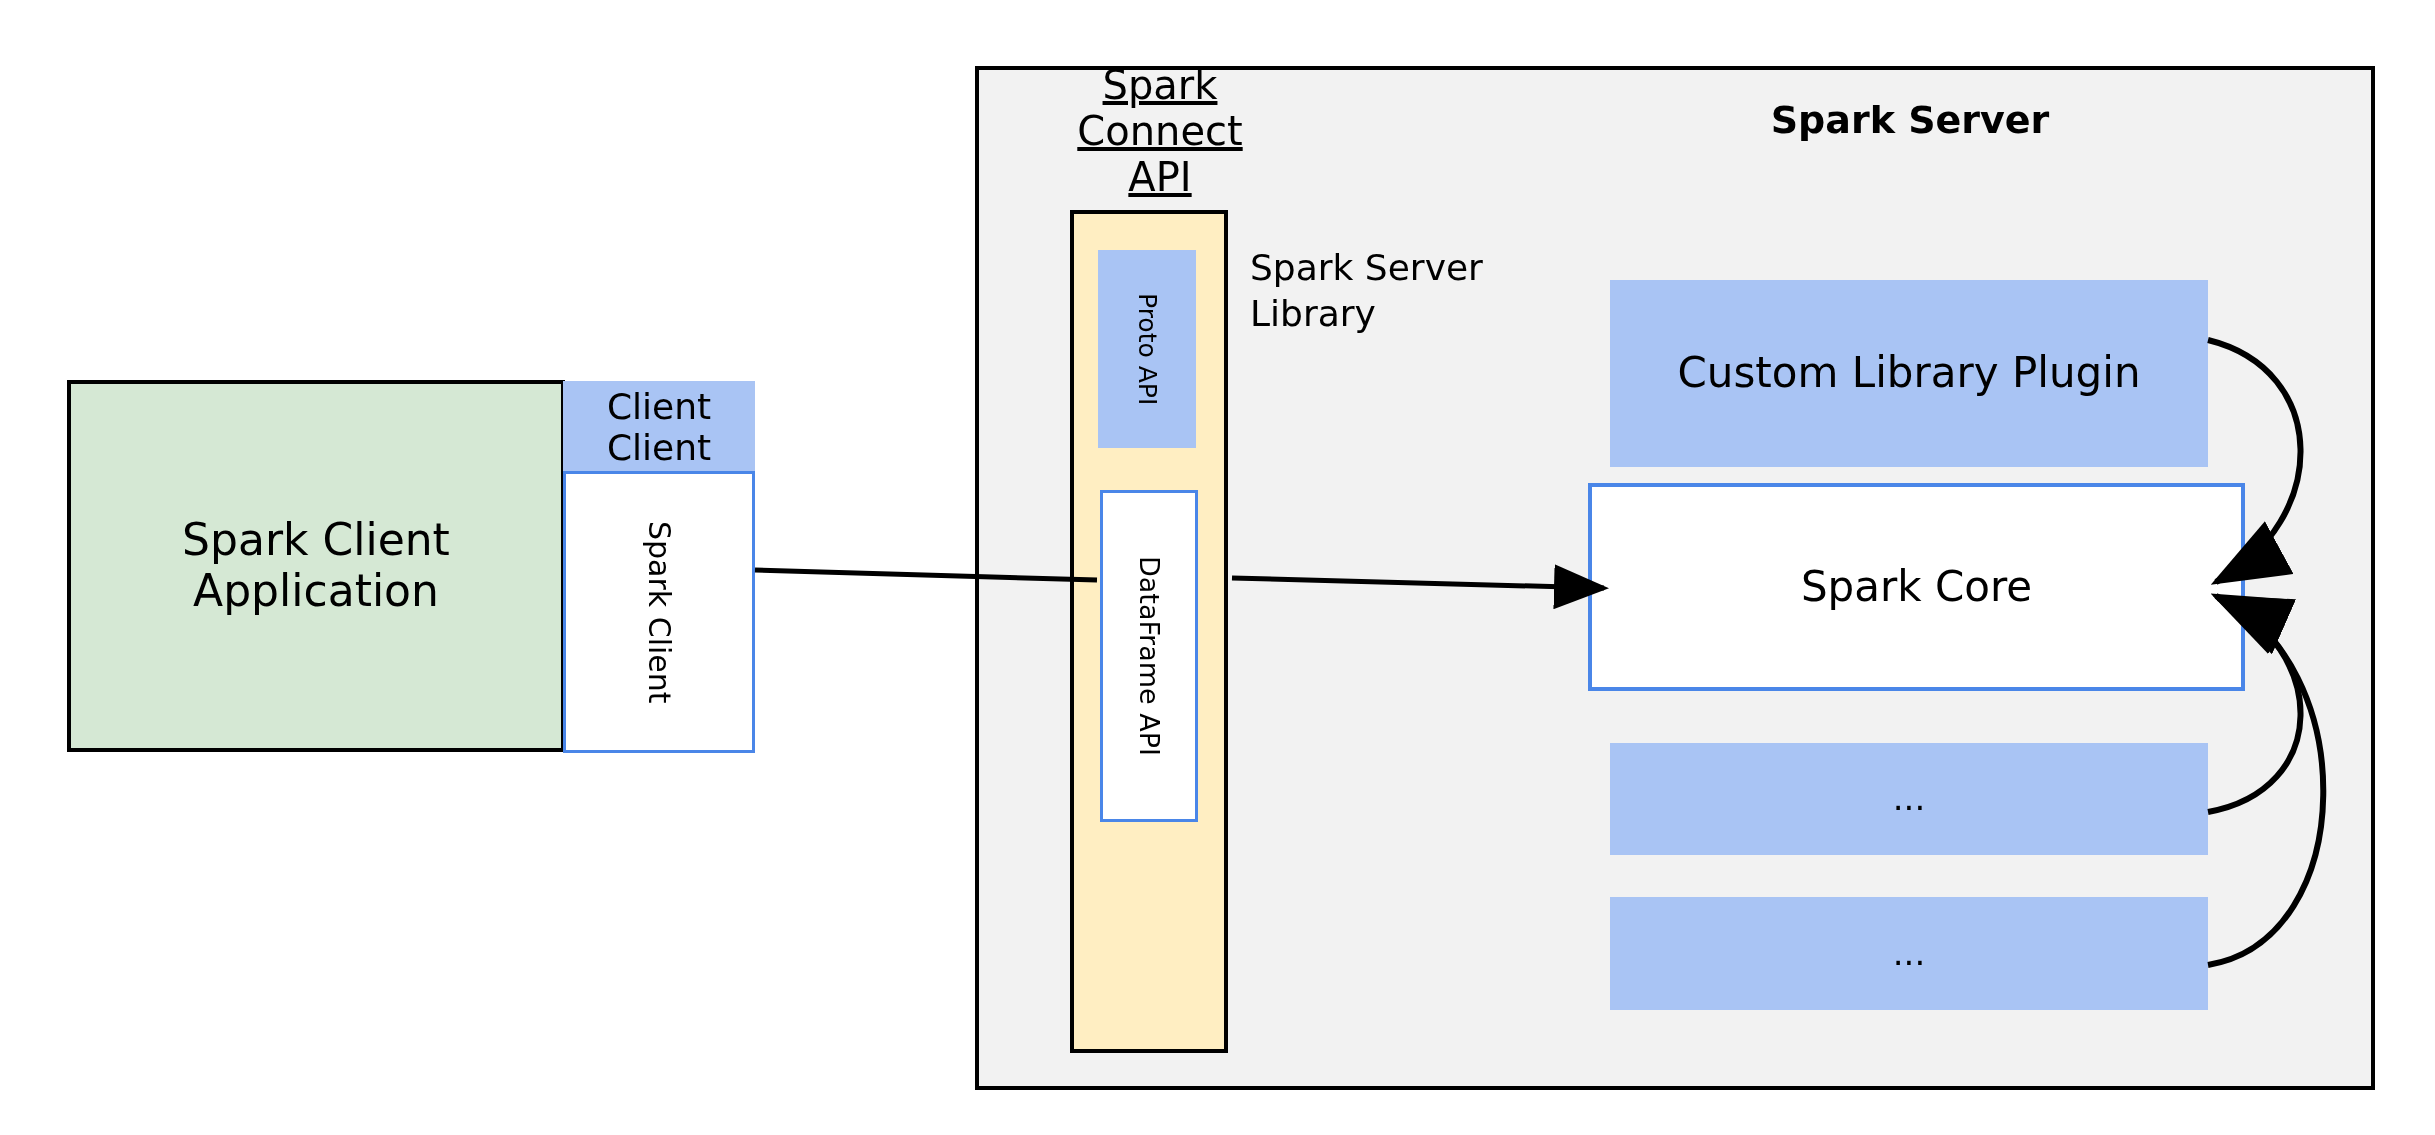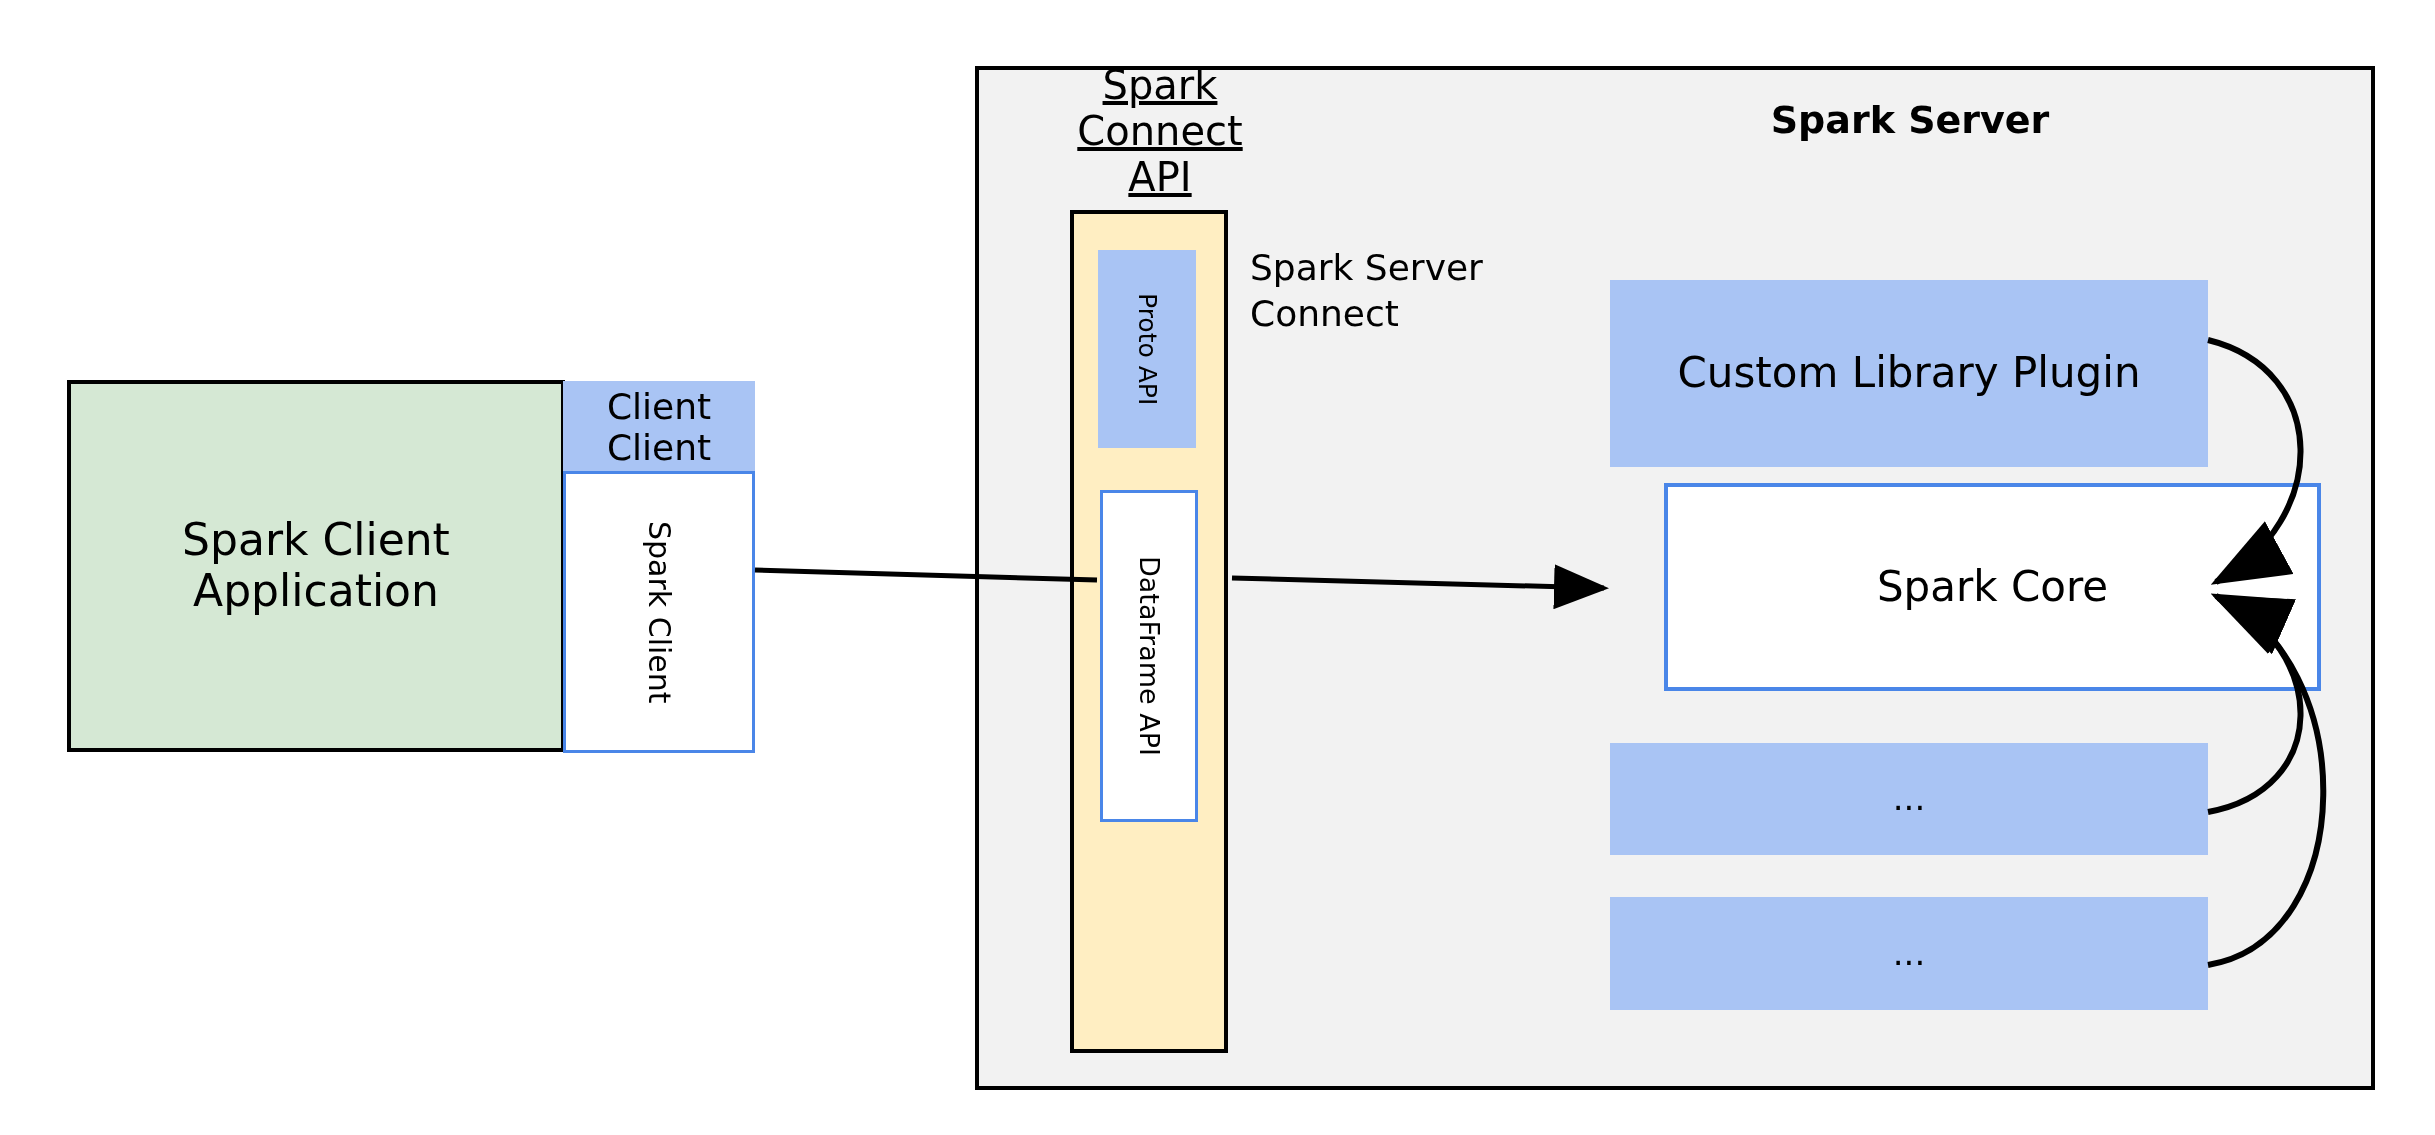--- a/index.html
+++ b/index.html
@@ -119,21 +119,21 @@
   }
   
   #custom-library-plugin {
     left: 1610px; top: 280px;
     width: 598px; height: 187px;
     background: #a9c4f4;
     font-size: 42px;
     z-index: 4;
   }
   #spark-core {
-    left: 1664px; top: 483px;
+    left: 1588px; top: 483px;
     width: 657px; height: 208px;
     background: #ffffff;
     border: 4px solid #4a86e8;
     font-size: 42px;
     z-index: 4;
   }
   #ellipsis-box-1 {
     left: 1610px; top: 743px;
     width: 598px; height: 112px;
     background: #a9c4f4;
@@ -175,21 +175,21 @@
   <div class="box" id="proto-api">
     <span class="vert-label">Proto API</span>
   </div>
 
   <div class="box" id="dataframe-api">
     <span class="vert-label">DataFrame API</span>
   </div>
 
   <div class="box" id="server-library-label">
     <div>Spark Server</div>
-    <div>Connect</div>
+    <div>Library</div>
   </div>
 
   <div class="box" id="custom-library-plugin">Custom Library Plugin</div>
   <div class="box" id="spark-core">Spark Core</div>
   <div class="box" id="ellipsis-box-1">...</div>
   <div class="box" id="ellipsis-box-2">...</div>
 
   <div class="box" id="client-app">
     <div>
       <div>Spark Client</div>

